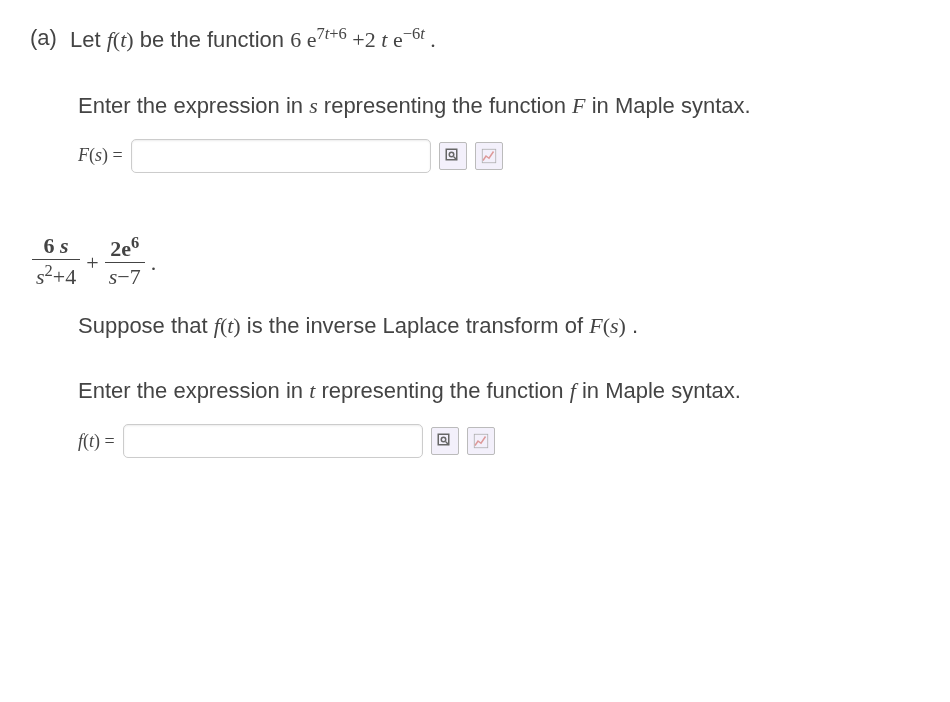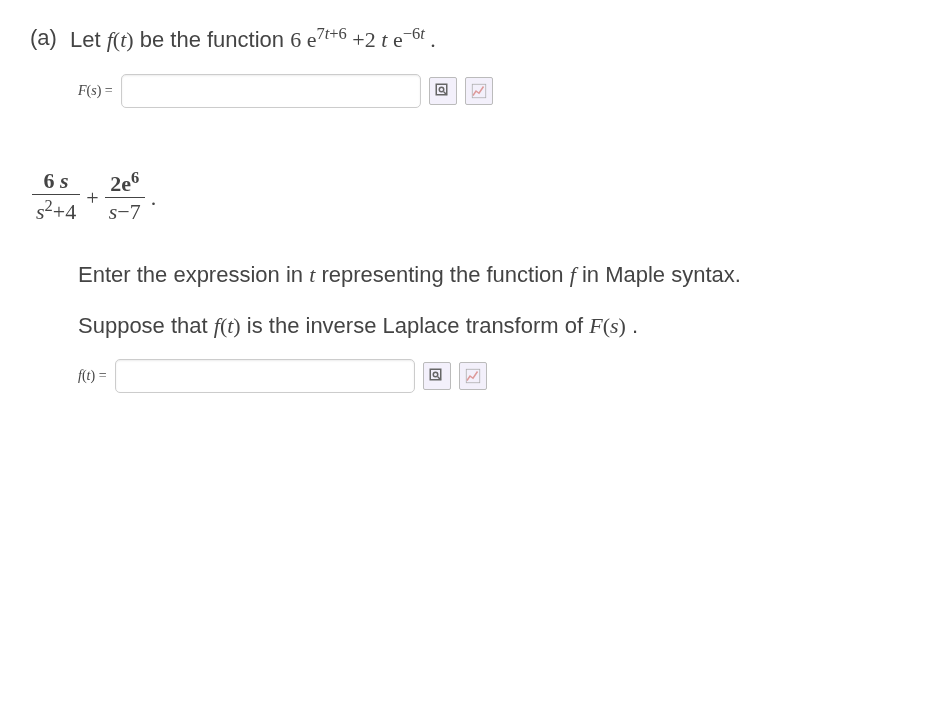--- a/index.html
+++ b/index.html
@@ -63,21 +63,21 @@
     }
     .answer-row {
       display: flex;
       align-items: center;
       gap: 8px;
       margin-top: 10px;
     }
     .answer-label {
       font-family: 'Times New Roman', serif;
       font-style: italic;
-      font-size: 14px;
+      font-size: 18px;
     }
     .answer-input {
       width: 300px;
       height: 34px;
       border: 1px solid #ccc;
       border-radius: 5px;
       padding: 4px 8px;
       font-size: 18px;
       box-shadow: inset 0 1px 2px rgba(0,0,0,0.08);
     }
@@ -103,20 +103,23 @@
       gap: 4px;
     }
   </style>
 </head>
 <body>
 
 <div class="problem-block">
   <div class="line">
     <span class="part-label">(a)</span><span>Let </span><span class="math-i">f</span><span class="math-r">(</span><span class="math-i">t</span><span class="math-r">)</span><span>  be the function  </span><span class="math-r">6 e</span><span class="sup"><span class="math-r">7</span><span class="math-i">t</span><span class="math-r">+6</span></span><span class="math-r"> +2 </span><span class="math-i">t </span><span class="math-r">e</span><span class="sup"><span class="math-r">−6</span><span class="math-i">t</span></span><span class="math-r"> .</span>
   </div>
+  <div class="line indent" style="margin-top:30px">
+    <span>Enter the expression in </span><span class="math-i">s</span><span> representing the function </span><span class="math-i">F</span><span> in Maple syntax.</span>
+  </div>
   <div class="answer-row indent">
     <span class="answer-label">
       <span class="math-i">F</span><span class="math-r" style="font-style:normal">(</span><span class="math-i">s</span><span class="math-r" style="font-style:normal">) </span><span class="math-r" style="font-style:normal">=</span>
     </span>
     <input type="text" class="answer-input" style="">
     <span class="icon-btn">
       <svg viewBox="0 0 24 24">
           <rect x="3" y="3" width="14" height="14" fill="none" stroke="#666" stroke-width="2"></rect>
           <circle cx="10" cy="10" r="3" fill="none" stroke="#666" stroke-width="2"></circle>
           <line x1="13" y1="13" x2="17" y2="17" stroke="#666" stroke-width="2"></line>
@@ -137,25 +140,25 @@
       <span class="num"><span class="math-r">6 </span><span class="math-i">s</span></span>
       <span class="den"><span class="math-i">s</span><span class="sup math-r">2</span><span class="math-r">+4</span></span>
     </span>
     <span class="math-r"> + </span>
     <span class="frac">
       <span class="num"><span class="math-r">2e</span><span class="sup math-r">6</span></span>
       <span class="den"><span class="math-i">s</span><span class="math-r">−7</span></span>
     </span>
     <span class="math-r"> .</span>
   </div>
+  <div class="line indent">
+    <span>Suppose that  </span><span class="math-i">f</span><span class="math-r">(</span><span class="math-i">t</span><span class="math-r">)</span><span> is the inverse Laplace transform of </span><span class="math-i">F</span><span class="math-r">(</span><span class="math-i">s</span><span class="math-r">)</span><span> .</span>
+  </div>
   <div class="line indent" style="margin-top:30px">
     <span>Enter the expression in </span><span class="math-i">t</span><span> representing the function </span><span class="math-i">f</span><span> in Maple syntax.</span>
-  </div>
-  <div class="line indent">
-    <span>Suppose that  </span><span class="math-i">f</span><span class="math-r">(</span><span class="math-i">t</span><span class="math-r">)</span><span> is the inverse Laplace transform of </span><span class="math-i">F</span><span class="math-r">(</span><span class="math-i">s</span><span class="math-r">)</span><span> .</span>
   </div>
   <div class="answer-row indent">
     <span class="answer-label">
       <span class="math-i">f</span><span class="math-r" style="font-style:normal">(</span><span class="math-i">t</span><span class="math-r" style="font-style:normal">) </span><span class="math-r" style="font-style:normal">=</span>
     </span>
     <input type="text" class="answer-input" style="">
     <span class="icon-btn">
       <svg viewBox="0 0 24 24">
           <rect x="3" y="3" width="14" height="14" fill="none" stroke="#666" stroke-width="2"></rect>
           <circle cx="10" cy="10" r="3" fill="none" stroke="#666" stroke-width="2"></circle>

